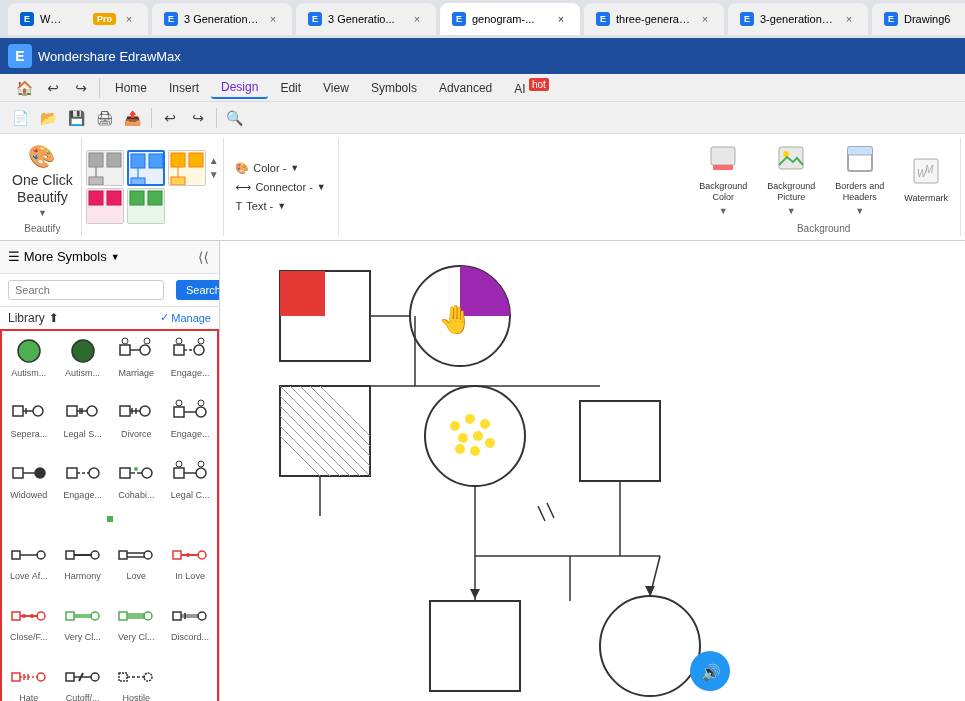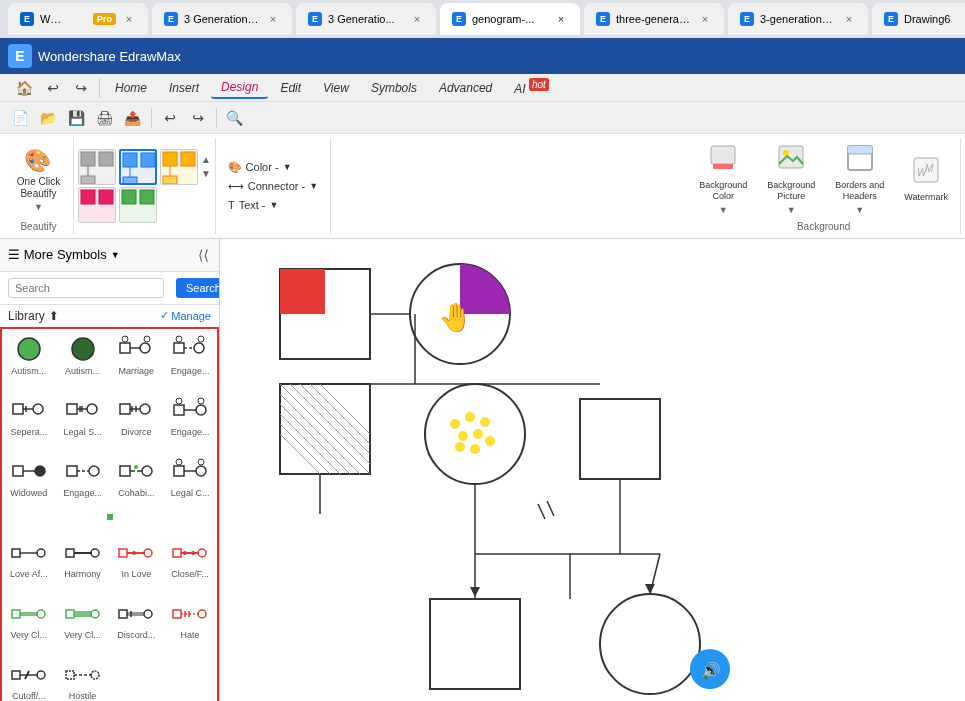--- a/index.html
+++ b/index.html
@@ -56,23 +56,22 @@
       padding: 0 12px;
       gap: 2px;
       border-bottom: 1px solid #ddd;
     }
     .menu-item {
       padding: 3px 10px;
       font-size: 12px;
       cursor: pointer;
       border-radius: 3px;
       color: #333;
-      font-style: italic;
-    }
-    .menu-item.active { color: #be185d; border-bottom: 2px solid #1a73e8; }
+    }
+    .menu-item.active { color: #6d28d9; border-bottom: 2px solid #1a73e8; }
 
     
     .toolbar-icons {
       background: #f0f0f0;
       height: 32px;
       display: flex;
       align-items: center;
       padding: 0 8px;
       gap: 2px;
       border-bottom: 1px solid #ddd;
@@ -315,21 +314,21 @@
   <div class="toolbar-btn">↪</div>
   <div class="toolbar-separator"></div>
   <div class="toolbar-btn">🔍</div>
 </div>
 
 <div class="ribbon" style="min-height:88px; display:flex; flex-direction:row; align-items:stretch; padding:4px 4px; border-bottom:1px solid #d0d0d0; background:white;">
 
   <div style="display:flex;flex-direction:column;align-items:center;border-right:1px solid #e0e0e0;padding:2px 6px;min-width:70px;">
     <div style="display:flex;flex-direction:column;align-items:center;cursor:pointer;border-radius:3px;padding:4px 2px;flex:1;justify-content:center;" class="ribbon-btn">
       <div style="font-size:22px;">🎨</div>
-      <div style="font-size:10px;text-align:center;line-height:1.2;color:#333;">One Click<br>Beautify</div>
+      <div style="font-size:14px;text-align:center;line-height:1.2;color:#333;">One Click<br>Beautify</div>
       <div style="font-size:9px;color:#666;">▼</div>
     </div>
     <div style="font-size:10px;color:#666;margin-top:1px;">Beautify</div>
   </div>
 
   <div style="display:flex;flex-direction:column;padding:2px 4px;border-right:1px solid #e0e0e0;justify-content:center;gap:2px;">
     <div style="display:flex;gap:3px;align-items:center;">
 
       <div style="width:38px;height:36px;border:1px solid #ccc;border-radius:2px;cursor:pointer;overflow:hidden;">
         <svg width="38" height="36">
@@ -637,20 +636,31 @@
       </div>
       <div class="symbol-item">
         <div class="symbol-icon">
           <svg width="36" height="20">
             <rect x="1" y="7" width="8" height="8" fill="none" stroke="#333" stroke-width="1.5"></rect>
             <line x1="9" y1="11" x2="27" y2="11" stroke="#333" stroke-width="2"></line>
             <circle cx="30" cy="11" r="4" fill="none" stroke="#333" stroke-width="1.5"></circle>
           </svg>
         </div>
         <div class="symbol-label">Harmony</div>
+      </div>
+      <div class="symbol-item">
+        <div class="symbol-icon">
+          <svg width="36" height="20">
+            <rect x="1" y="7" width="8" height="8" fill="none" stroke="#333" stroke-width="1.5"></rect>
+            <line x1="9" y1="9" x2="27" y2="9" stroke="#333" stroke-width="1.5"></line>
+            <line x1="9" y1="13" x2="27" y2="13" stroke="#333" stroke-width="1.5"></line>
+            <circle cx="30" cy="11" r="4" fill="none" stroke="#333" stroke-width="1.5"></circle>
+          </svg>
+        </div>
+        <div class="symbol-label">Love</div>
       </div>
 
       <div class="symbol-item">
         <div class="symbol-icon">
           <svg width="36" height="20">
             <rect x="1" y="7" width="8" height="8" fill="none" stroke="#e53935" stroke-width="1.5"></rect>
             <line x1="9" y1="11" x2="27" y2="11" stroke="#e53935" stroke-width="2"></line>
             <circle cx="30" cy="11" r="4" fill="none" stroke="#e53935" stroke-width="1.5"></circle>
             <circle cx="16" cy="11" r="2" fill="#e53935"></circle>
           </svg>

